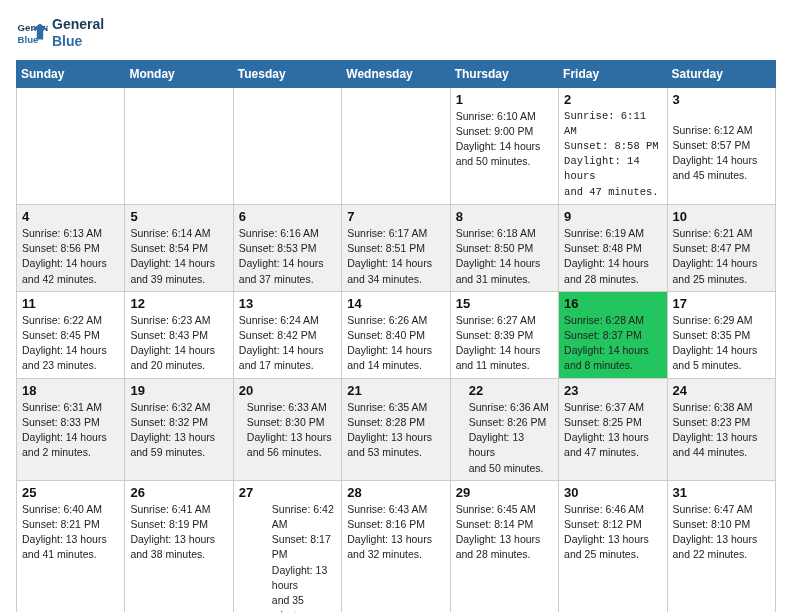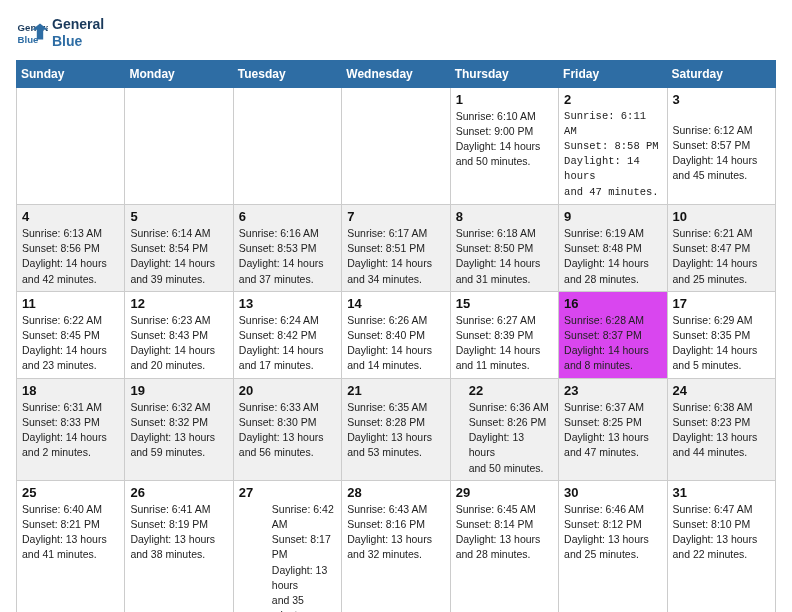--- a/index.html
+++ b/index.html
@@ -226,21 +226,21 @@
 Daylight: 14 hours
 and 14 minutes.</div>
         </td>
         <td style="background: rgb(255, 255, 255);">
           <span class="day-num">15</span>
           <div class="day-info" style="white-space: pre-line;">Sunrise: 6:27 AM
 Sunset: 8:39 PM
 Daylight: 14 hours
 and 11 minutes.</div>
         </td>
-        <td style="background: #d946ef;">
+        <td style="background: #22c55e;">
           <span class="day-num">16</span>
           <div class="day-info" style="white-space: pre-line;">Sunrise: 6:28 AM
 Sunset: 8:37 PM
 Daylight: 14 hours
 and 8 minutes.</div>
         </td>
         <td style="background: rgb(255, 255, 255);">
           <span class="day-num">17</span>
           <div class="day-info" style="white-space: pre-line;">Sunrise: 6:29 AM
 Sunset: 8:35 PM
@@ -258,21 +258,21 @@
         </td>
         <td style="background: rgb(240, 240, 240);">
           <span class="day-num">19</span>
           <div class="day-info" style="white-space: pre-line;">Sunrise: 6:32 AM
 Sunset: 8:32 PM
 Daylight: 13 hours
 and 59 minutes.</div>
         </td>
         <td style="background: rgb(240, 240, 240);">
           <span class="day-num">20</span>
-          <div class="day-info" style="white-space: pre-line;">Sunrise: 6:33 AM
+          <div class="day-info" style="white-space: pre-line; margin-left: 8px;">Sunrise: 6:33 AM
 Sunset: 8:30 PM
 Daylight: 13 hours
 and 56 minutes.</div>
         </td>
         <td style="background: rgb(240, 240, 240);">
           <span class="day-num">21</span>
           <div class="day-info" style="white-space: pre-line;">Sunrise: 6:35 AM
 Sunset: 8:28 PM
 Daylight: 13 hours
 and 53 minutes.</div>

